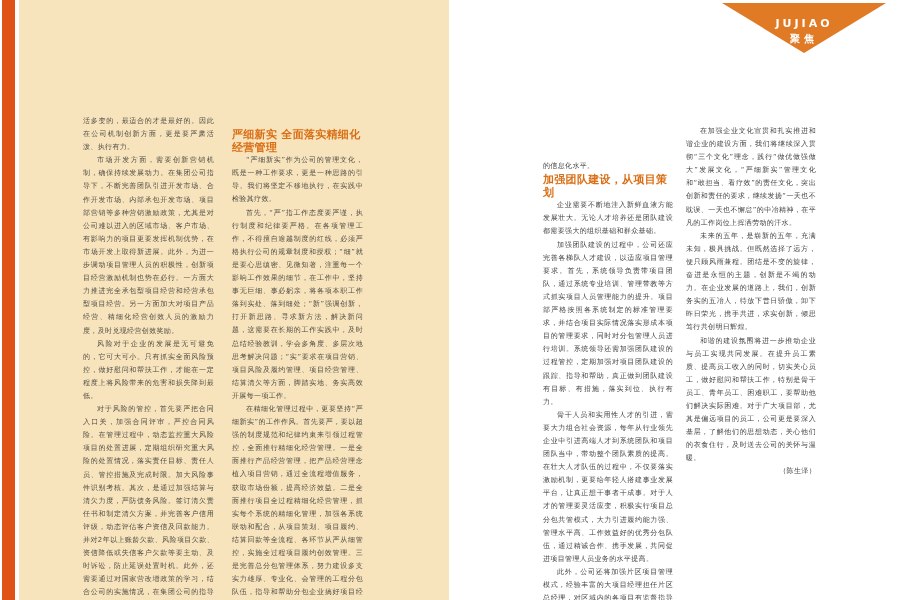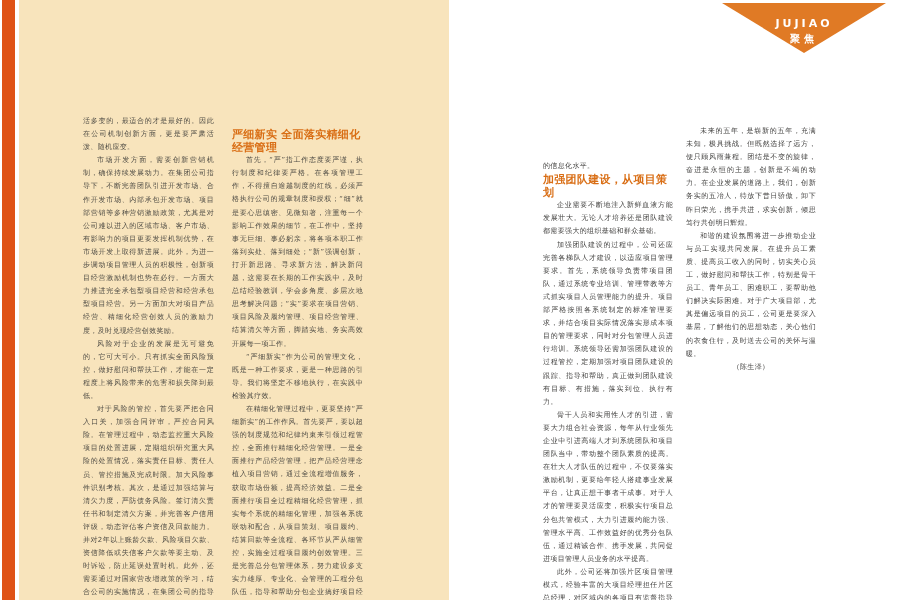--- a/index.html
+++ b/index.html
@@ -36,65 +36,66 @@
   .col-l2{left:232px;top:128px;}
   .col-r1{left:543px;top:112px;width:130px;margin-top:48px;}
   .col-r2{left:686px;top:125px;width:130px;}
   .para{margin:0;}
   .para.indent{text-indent:2em;}
   .col-heading{
     margin:0;font-size:11px;font-weight:bold;color:#d96e15;
     line-height:13.1px;letter-spacing:0.3px;text-align:left;
   }
   .lead{margin:0;}
-  .signature{margin:0;text-align:center;}
+  .signature{margin:0;text-align:right;}
 </style>
 </head>
 <body>
 
 <div class="canvas">
 
   <div class="spine"></div>
 
   <div class="page page-left"></div>
   <div class="page page-right"></div>
 
   <div class="badge">
     <span class="pinyin">JUJIAO</span>
     <span class="cn">聚焦</span>
   </div>
 
   <div class="col col-l col-l1">
-      <p class="para">活多变的，最适合的才是最好的。因此在公司机制创新方面，更是要严肃活泼、随机应变。</p>
+      <p class="para">活多变的，最适合的才是最好的。因此在公司机制创新方面，更是要严肃活泼、执行有力。</p>
       <p class="para indent">市场开发方面，需要创新营销机制，确保持续发展动力。在集团公司指导下，不断完善团队引进开发市场、合作开发市场、内部承包开发市场、项目部营销等多种营销激励政策，尤其是对公司难以进入的区域市场、客户市场、有影响力的项目更要发挥机制优势，在市场开发上取得新进展。此外，为进一步调动项目管理人员的积极性，创新项目经营激励机制也势在必行。一方面大力推进完全承包型项目经营和经营承包型项目经营。另一方面加大对项目产品经营、精细化经营创效人员的激励力度，及时兑现经营创效奖励。</p>
       <p class="para indent">风险对于企业的发展是无可避免的，它可大可小。只有抓实全面风险预控，做好慰问和帮扶工作，才能在一定程度上将风险带来的危害和损失降到最低。</p>
       <p class="para indent">对于风险的管控，首先要严把合同入口关，加强合同评审，严控合同风险。在管理过程中，动态监控重大风险项目的处置进展，定期组织研究重大风险的处置情况，落实责任目标、责任人员、管控措施及完成时限。加大风险事件识别考核。其次，是通过加强结算与清欠力度，严防债务风险。签订清欠责任书和制定清欠方案，并完善客户信用评级，动态评估客户资信及回款能力。并对2年以上账龄欠款、风险项目欠款、资信降低或失信客户欠款等要主动、及时诉讼，防止延误处置时机。此外，还需要通过对国家营改增政策的学习，结合公司的实施情况，在集团公司的指导下制定本公司的营改增工作方案，抓实营改增工作，严防税务风险。</p>
     </div>
 
   <div class="col col-l col-l2">
     <h3 class="col-heading">严细新实 全面落实精细化经营管理</h3>
     <div>
+        <p class="para indent">“严细新实”作为公司的管理文化，既是一种工作要求，更是一种思路的引导。我们将坚定不移地执行，在实践中检验其疗效。</p>
         <p class="para indent">首先，“严”指工作态度要严谨，执行制度和纪律要严格。在各项管理工作，不得擅自逾越制度的红线，必须严格执行公司的规章制度和授权；“细”就是要心思缜密、见微知著，注重每一个影响工作效果的细节，在工作中，坚持事无巨细、事必躬亲，将各项本职工作落到实处、落到细处；“新”强调创新，打开新思路、寻求新方法，解决新问题，这需要在长期的工作实践中，及时总结经验教训，学会多角度、多层次地思考解决问题；“实”要求在项目营销、项目风险及履约管理、项目经营管理、结算清欠等方面，脚踏实地、务实高效开展每一项工作。</p>
-        <p class="para indent">“严细新实”作为公司的管理文化，既是一种工作要求，更是一种思路的引导。我们将坚定不移地执行，在实践中检验其疗效。</p>
         <p class="para indent">在精细化管理过程中，更要坚持“严细新实”的工作作风。首先要严，要以超强的制度规范和纪律约束来引领过程管控，全面推行精细化经营管理。一是全面推行产品经营管理，把产品经营理念植入项目营销，通过全流程增值服务，获取市场份额，提高经济效益。二是全面推行项目全过程精细化经营管理，抓实每个系统的精细化管理，加强各系统联动和配合，从项目策划、项目履约、结算回款等全流程、各环节从严从细管控，实施全过程项目履约创效管理。三是完善总分包管理体系，努力建设多支实力雄厚、专业化、会管理的工程分包队伍，指导和帮助分包企业搞好项目经营和履约管理，使项目经营管理水平保持行业一流水平。四是完善信息化管理系统，提高公司经营管理</p>
       </div>
   </div>
 
   <div class="col col-r col-r1">
     <p class="lead">的信息化水平。</p>
     <h3 class="col-heading">加强团队建设，从项目策划</h3>
     <div>
         <p class="para indent">企业需要不断地注入新鲜血液方能发展壮大。无论人才培养还是团队建设都需要强大的组织基础和群众基础。</p>
         <p class="para indent">加强团队建设的过程中，公司还应完善各梯队人才建设，以适应项目管理要求。首先，系统领导负责带项目团队，通过系统专业培训、管理带教等方式抓实项目人员管理能力的提升。项目部严格按照各系统制定的标准管理要求，并结合项目实际情况落实形成本项目的管理要求，同时对分包管理人员进行培训。系统领导还需加强团队建设的过程管控，定期加强对项目团队建设的跟踪、指导和帮助，真正做到团队建设有目标、有措施，落实到位、执行有力。</p>
         <p class="para indent">骨干人员和实用性人才的引进，需要大力组合社会资源，每年从行业领先企业中引进高端人才到系统团队和项目团队当中，带动整个团队素质的提高。在壮大人才队伍的过程中，不仅要落实激励机制，更要给年轻人搭建事业发展平台，让真正想干事者干成事。对于人才的管理要灵活应变，积极实行项目总分包共管模式，大力引进履约能力强、管理水平高、工作效益好的优秀分包队伍，通过精诚合作、携手发展，共同促进项目管理人员业务的水平提高。</p>
         <p class="para indent">此外，公司还将加强片区项目管理模式，经验丰富的大项目经理担任片区总经理，对区域内的各项目有监督指导的责任，协助项目团队完成各项施工和履约工作，提高项目班子的管理水平，促进各项目间的工作交流和经验互通，使项目管理更加系统化、规范化。</p>
       </div>
   </div>
 
   <div class="col col-r col-r2">
     <div>
+        <p class="para indent">在加强企业文化宣贯和扎实推进和谐企业的建设方面，我们将继续深入贯彻“三个文化”理念，践行“做优做强做大”发展文化，“严细新实”管理文化和“敢担当、看疗效”的责任文化，突出创新和责任的要求，继续发扬“一天也不耽误、一天也不懈怠”的中冶精神，在平凡的工作岗位上挥洒劳动的汗水。</p>
         <p class="para indent">未来的五年，是崭新的五年，充满未知，极具挑战。但既然选择了远方，便只顾风雨兼程。团结是不变的旋律，奋进是永恒的主题，创新是不竭的动力。在企业发展的道路上，我们，创新务实的五冶人，待放下昔日骄傲，卸下昨日荣光，携手共进，求实创新，倾思笃行共创明日辉煌。</p>
         <p class="para indent">和谐的建设氛围将进一步推动企业与员工实现共同发展。在提升员工素质、提高员工收入的同时，切实关心员工，做好慰问和帮扶工作，特别是骨干员工、青年员工、困难职工，要帮助他们解决实际困难。对于广大项目部，尤其是偏远项目的员工，公司更是要深入基层，了解他们的思想动态，关心他们的衣食住行，及时送去公司的关怀与温暖。</p>
       </div>
     <p class="signature">（陈生泽）</p>
   </div>
 
 </div>
 
 </body></html>

